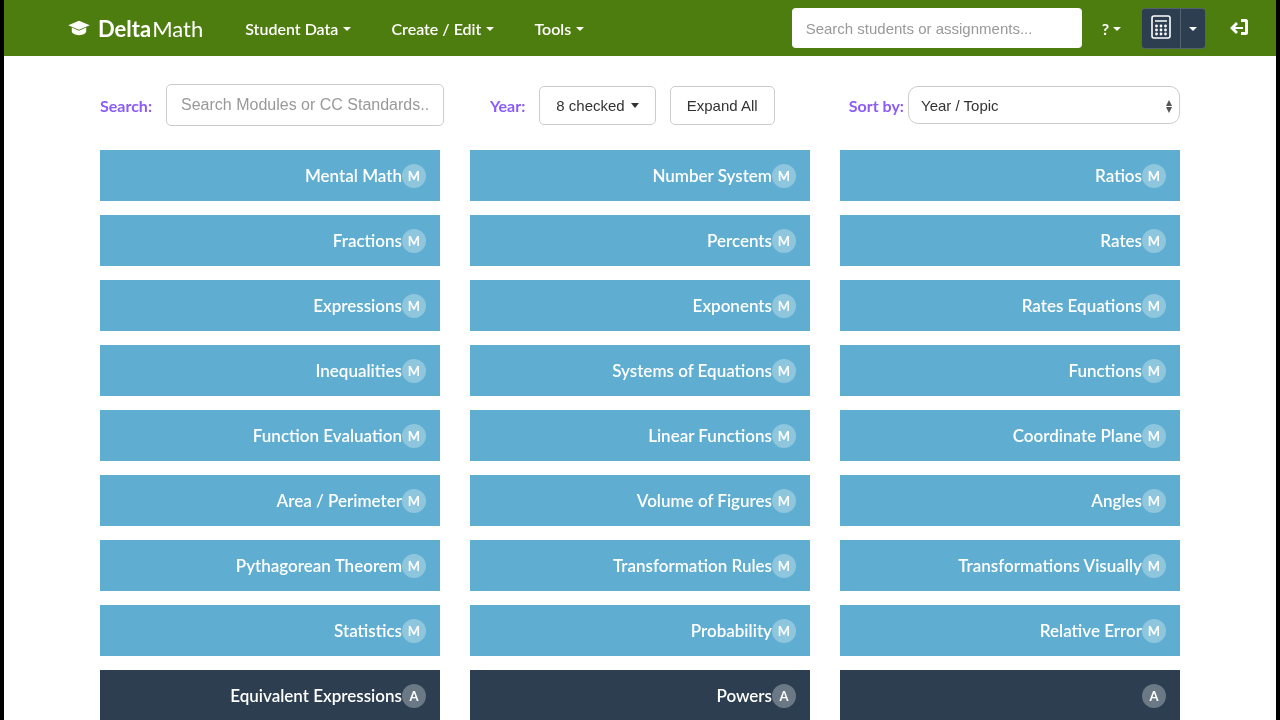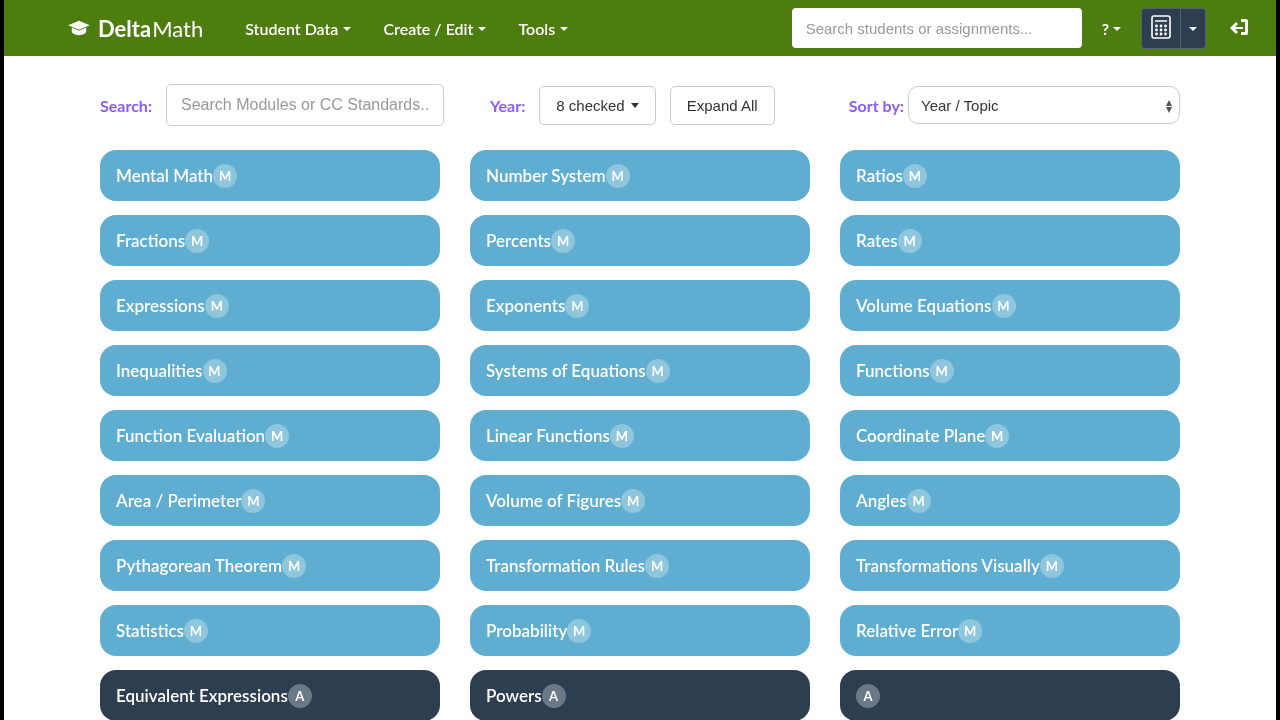--- a/index.html
+++ b/index.html
@@ -30,21 +30,21 @@
     align-items: center;
     font-size: 22px;
     font-weight: 700;
     margin-left: 48px;
     margin-right: 28px;
     white-space: nowrap;
   }
   .brand .delta { font-weight: 700; }
   .brand .math { font-weight: 400; margin-left: 1px; }
   .brand-icon { margin-right: 8px; display: inline-flex; }
-  .nav-links { display: flex; align-items: center; gap: 4px; }
+  .nav-links { display: flex; align-items: center; gap: 12px; }
   .nav-item {
     color: #fff;
     font-size: 16px;
     font-weight: 600;
     padding: 10px 14px;
     cursor: pointer;
     display: flex;
     align-items: center;
     gap: 5px;
   }
@@ -164,29 +164,29 @@
 
   
   .grid {
     display: grid;
     grid-template-columns: repeat(3, 1fr);
     gap: 14px 30px;
     padding: 0 58px;
   }
   .tile {
     height: 51px;
-    border-radius: 16px;
+    border-radius: 0;
     display: flex;
     align-items: center;
     padding: 0 14px 0 16px;
     color: #fff;
     font-size: 17px;
     font-weight: 600;
     cursor: pointer;
-    justify-content: flex-start;
+    justify-content: flex-end;
   }
   .tile.m { background: #5faed1; }
   .tile.a { background: #2c3e50; }
   .badge {
     width: 24px; height: 24px;
     border-radius: 50%;
     display: flex;
     align-items: center;
     justify-content: center;
     font-size: 13px;
@@ -314,21 +314,21 @@
         </div>
         <div class="tile m">
           <span>Expressions</span>
           <span class="badge">M</span>
         </div>
         <div class="tile m">
           <span>Exponents</span>
           <span class="badge">M</span>
         </div>
         <div class="tile m">
-          <span>Volume Equations</span>
+          <span>Rates Equations</span>
           <span class="badge">M</span>
         </div>
         <div class="tile m">
           <span>Inequalities</span>
           <span class="badge">M</span>
         </div>
         <div class="tile m">
           <span>Systems of Equations</span>
           <span class="badge">M</span>
         </div>

